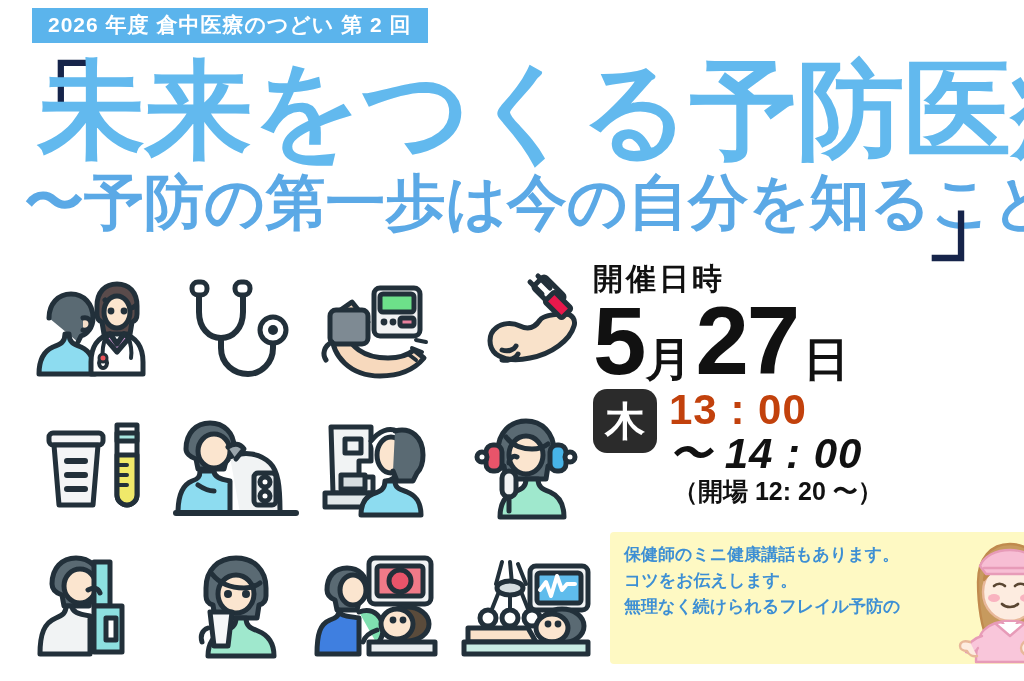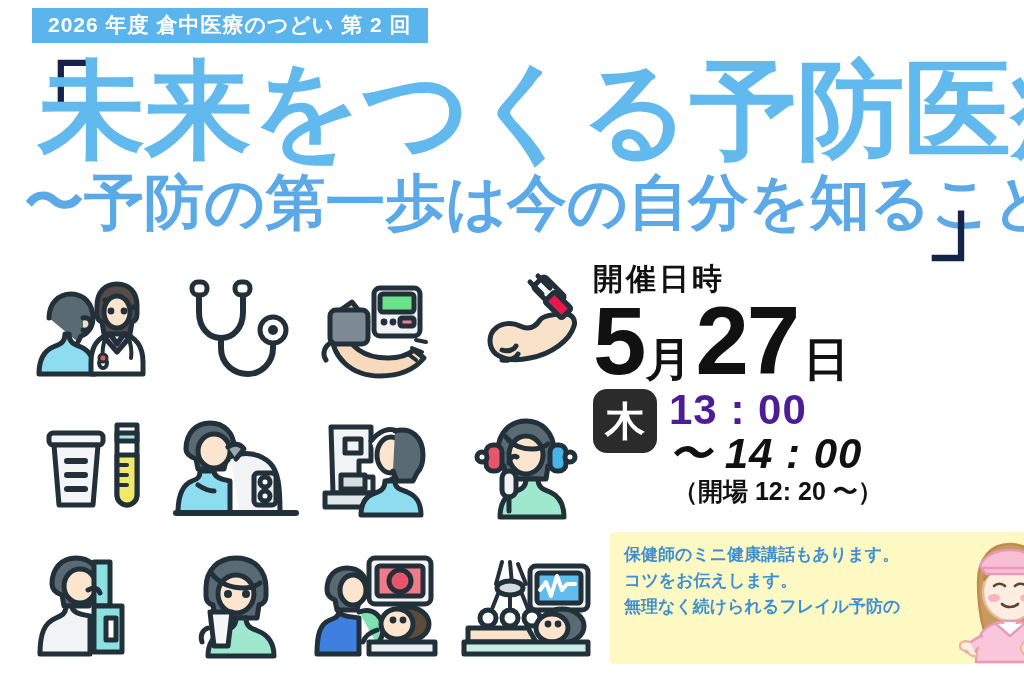--- a/index.html
+++ b/index.html
@@ -119,21 +119,21 @@
     color: #ffffff;
     font-size: 40px; font-weight: bold;
     display: flex; align-items: center; justify-content: center;
     flex: none;
   }
   .time-col {
     margin-left: 12px;
     line-height: 1.0;
   }
   .time-main {
-    font-size: 42px; font-weight: bold; color: #4c1d95;
+    font-size: 42px; font-weight: bold; color: #c2410c;
     letter-spacing: 1px;
   }
   .time-second {
     font-size: 42px; font-weight: bold; color: #111111;
     letter-spacing: 1px;
     text-align: left;
     margin-top: 2px;
     padding-right: 6px;
     font-style: italic;
   }

